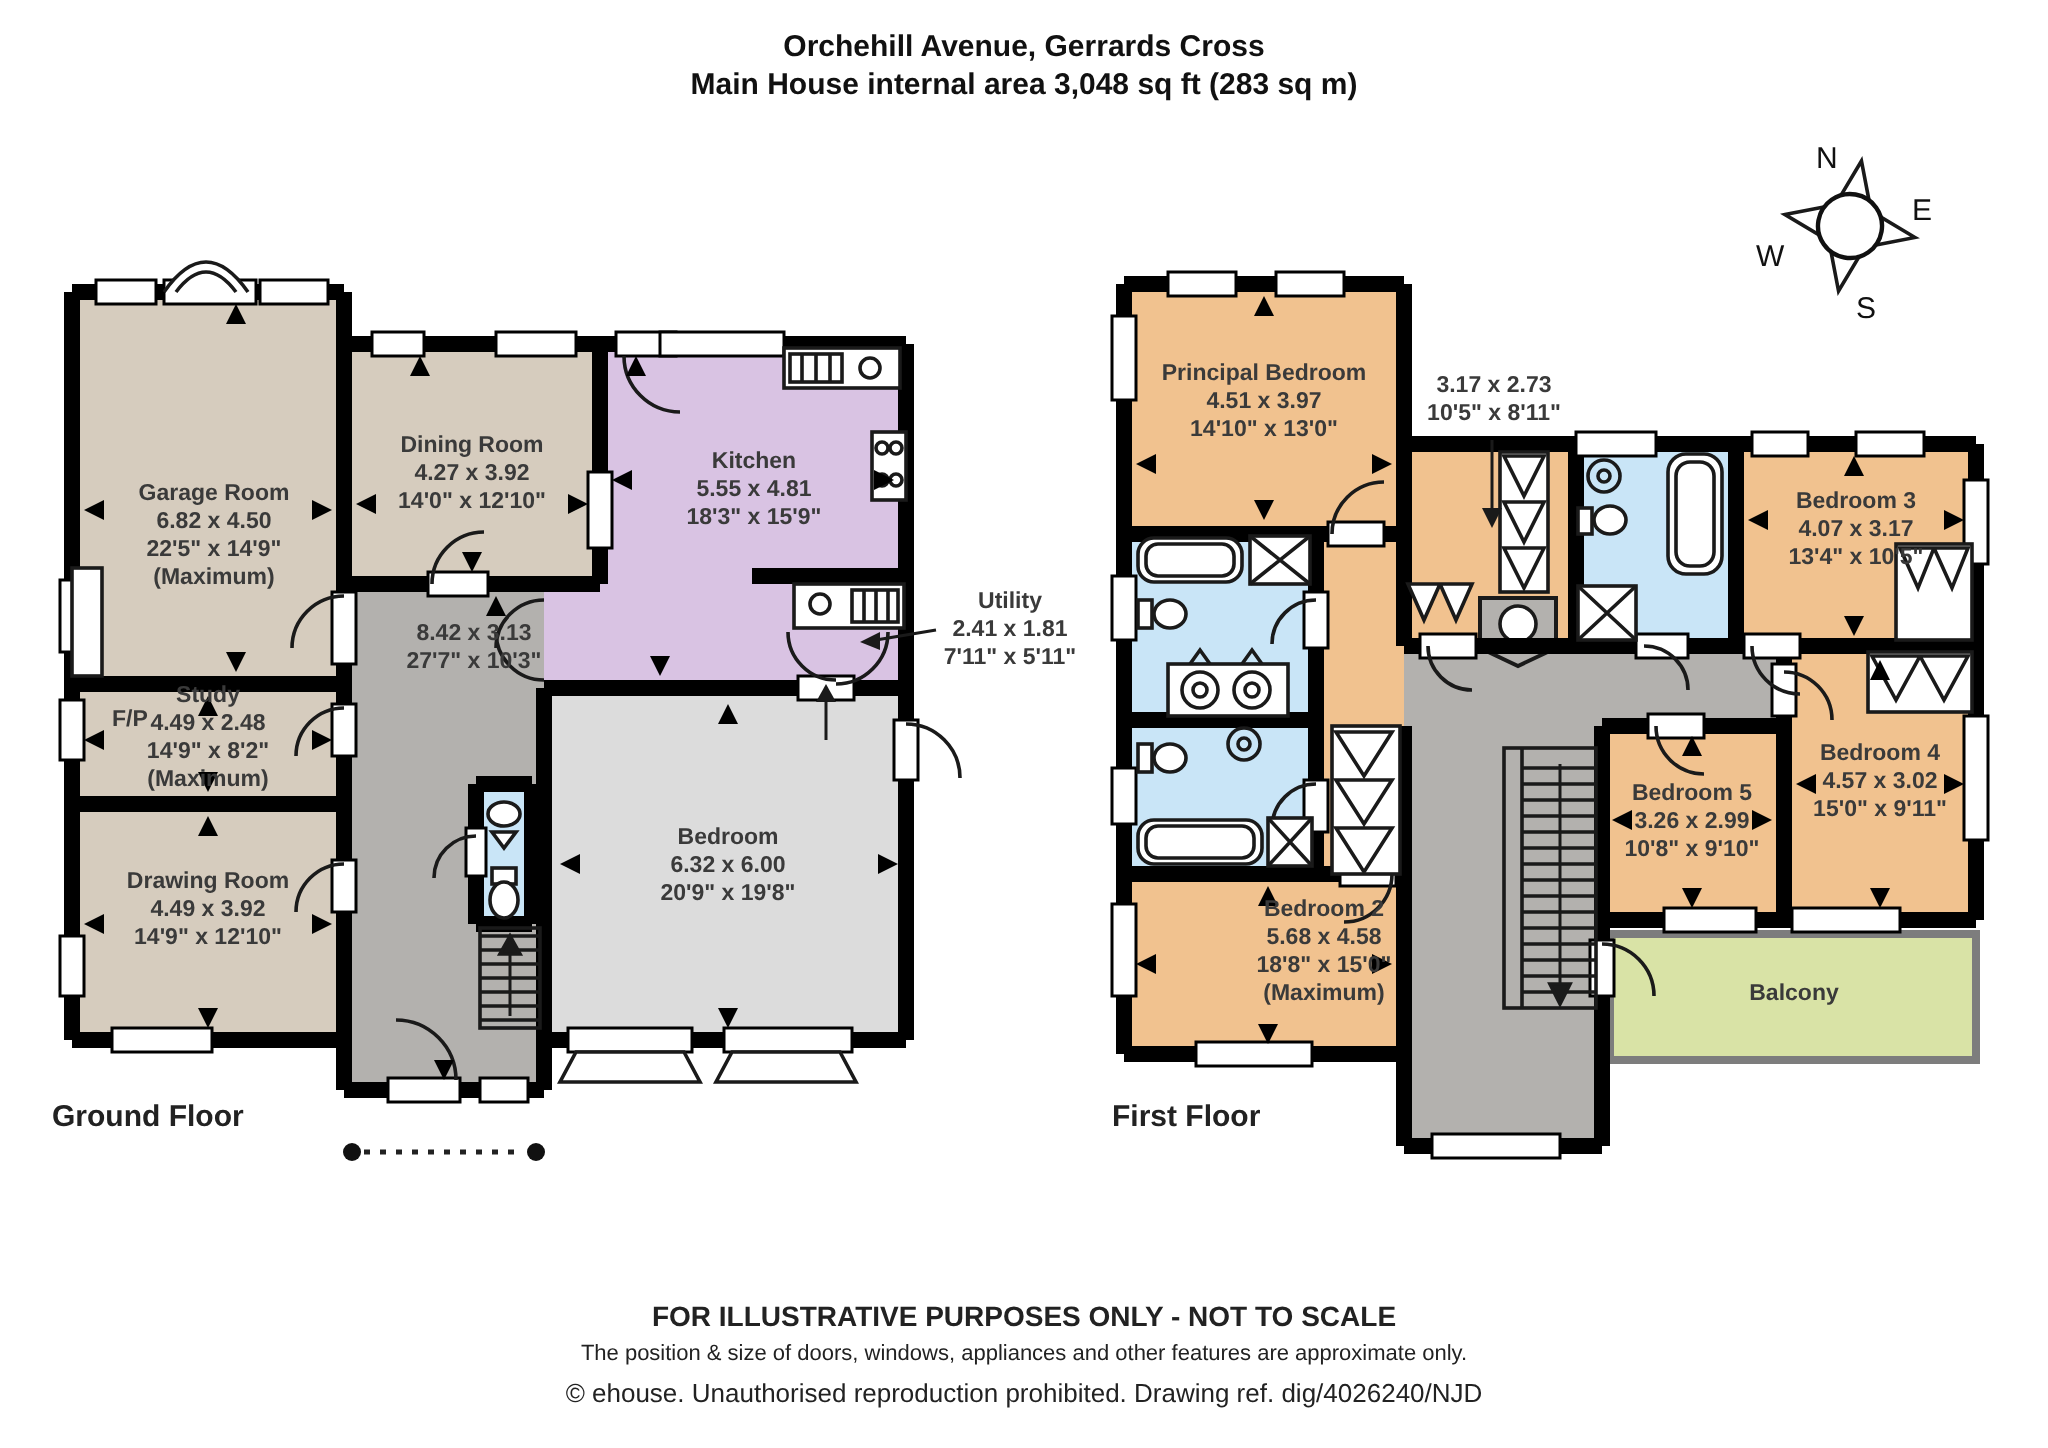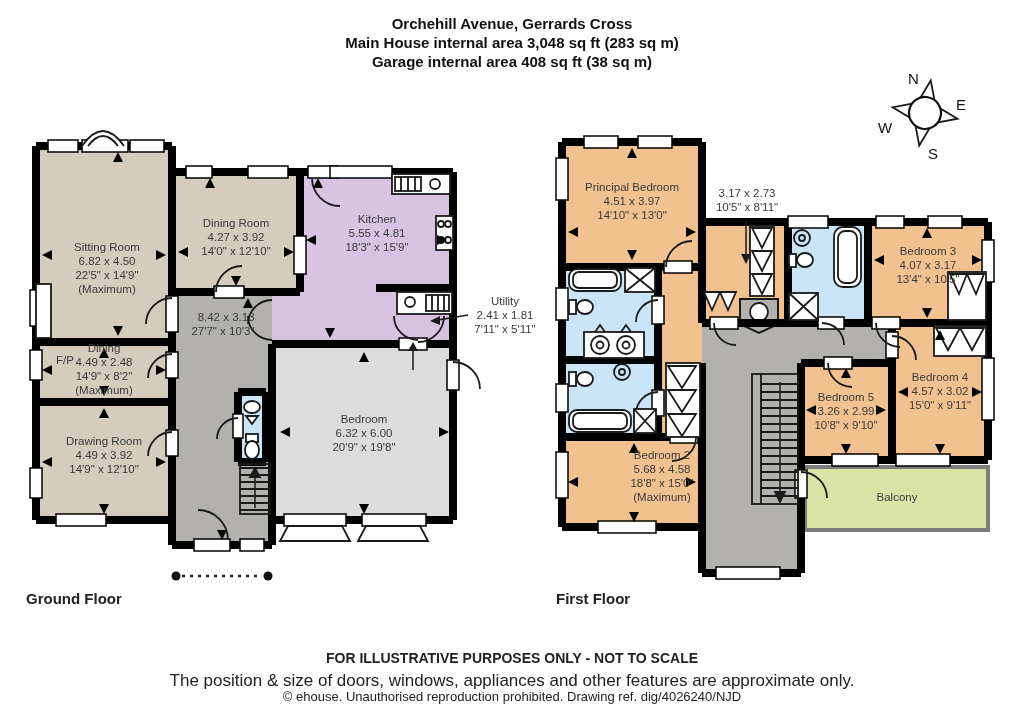--- a/index.html
+++ b/index.html
@@ -1,25 +1,25 @@
 <!DOCTYPE html>
 <html style="--wall: #000000; --beige: #d6ccbe; --purple: #d9c3e3; --hall: #b3b1ae; --garage: #dcdcdc; --orange: #f1c28f; --blue: #c9e5f7; --green: #d9e3a6; --text: #3a3a3a;"><head>
 <meta charset="utf-8">
 <style>
   html,body{margin:0;padding:0;background:#fff;}
   #canvas{position:relative;width:1024px;height:724px;background:#ffffff;overflow:hidden;
           font-family:"Liberation Sans", sans-serif;color:#333;}
   svg{position:absolute;left:0;top:0;}
   .labels{position:absolute;left:0;top:0;width:1024px;height:724px;z-index:2;}
-  .lbl{position:absolute;text-align:center;font-size:11.5px;line-height:14px;color:#3a3a3a;transform:translateX(-50%);white-space:nowrap;}
-  .lbl-left{position:absolute;font-size:15px;font-weight:bold;color:#222;margin-top:40px;}
+  .lbl{position:absolute;text-align:center;font-size:11.5px;line-height:14px;color:#3a3a3a;transform:translateX(-50%);white-space:nowrap;font-weight:bold;}
+  .lbl-left{position:absolute;font-size:15px;font-weight:bold;color:#222;}
   .hdr{position:absolute;left:0;top:14px;width:1024px;text-align:center;font-size:15px;font-weight:bold;color:#111;line-height:19px;}
   .ftr{position:absolute;left:0;width:1024px;text-align:center;color:#222;}
   .ftr1{top:650px;font-size:14px;font-weight:bold;}
-  .ftr2{top:671px;font-size:17px;}
+  .ftr2{top:671px;font-size:11px;}
   .ftr3{top:689px;font-size:13px;}
   .room{stroke:none;}
   .wall{stroke:#000;stroke-width:8;fill:none;}
   .win{fill:#fff;stroke:#000;stroke-width:1.5;}
   .door{stroke:#1a1a1a;stroke-width:1.8;fill:none;}
   .fix{stroke:#1a1a1a;stroke-width:1.8;fill:#fff;}
   .fixn{stroke:#1a1a1a;stroke-width:1.8;fill:none;}
   .tri{fill:#000;stroke:none;}
   .arr{stroke:#1a1a1a;stroke-width:1.5;fill:none;}
   .arrh{fill:#1a1a1a;}
@@ -353,48 +353,47 @@
     <text class="comp-letter" x="878" y="133">W</text>
     <text class="comp-letter" x="928" y="159">S</text>
   </g>
 </svg>
 
 <div class="labels">
 
   <div class="hdr">
     <div>Orchehill Avenue, Gerrards Cross</div>
     <div>Main House internal area 3,048 sq ft (283 sq m)</div>
-    <div>Garage internal area 408 sq ft (38 sq m)</div>
   </div>
 
   <div class="lbl" style="left:107px;top:240px;">
-    <div>Sitting Room</div>
+    <div>Garage Room</div>
     <div>6.82 x 4.50</div>
     <div>22'5" x 14'9"</div>
     <div>(Maximum)</div>
   </div>
   <div class="lbl" style="left:56px;top:325px;transform:none;margin-top:28px;">
     <div>F/P</div>
   </div>
   <div class="lbl" style="left:236px;top:216px;">
     <div>Dining Room</div>
     <div>4.27 x 3.92</div>
     <div>14'0" x 12'10"</div>
   </div>
-  <div class="lbl" style="left:377px;top:212px;">
+  <div class="lbl" style="left:377px;top:224px;">
     <div>Kitchen</div>
     <div>5.55 x 4.81</div>
     <div>18'3" x 15'9"</div>
   </div>
-  <div class="lbl" style="left:223px;top:310px;text-align:right;">
+  <div class="lbl" style="left:237px;top:310px;">
     <div>8.42 x 3.13</div>
     <div>27'7" x 10'3"</div>
   </div>
   <div class="lbl" style="left:104px;top:341px;">
-    <div>Dining</div>
+    <div>Study</div>
     <div>4.49 x 2.48</div>
     <div>14'9" x 8'2"</div>
     <div>(Maximum)</div>
   </div>
   <div class="lbl" style="left:104px;top:434px;">
     <div>Drawing Room</div>
     <div>4.49 x 3.92</div>
     <div>14'9" x 12'10"</div>
   </div>
   <div class="lbl" style="left:364px;top:412px;">

